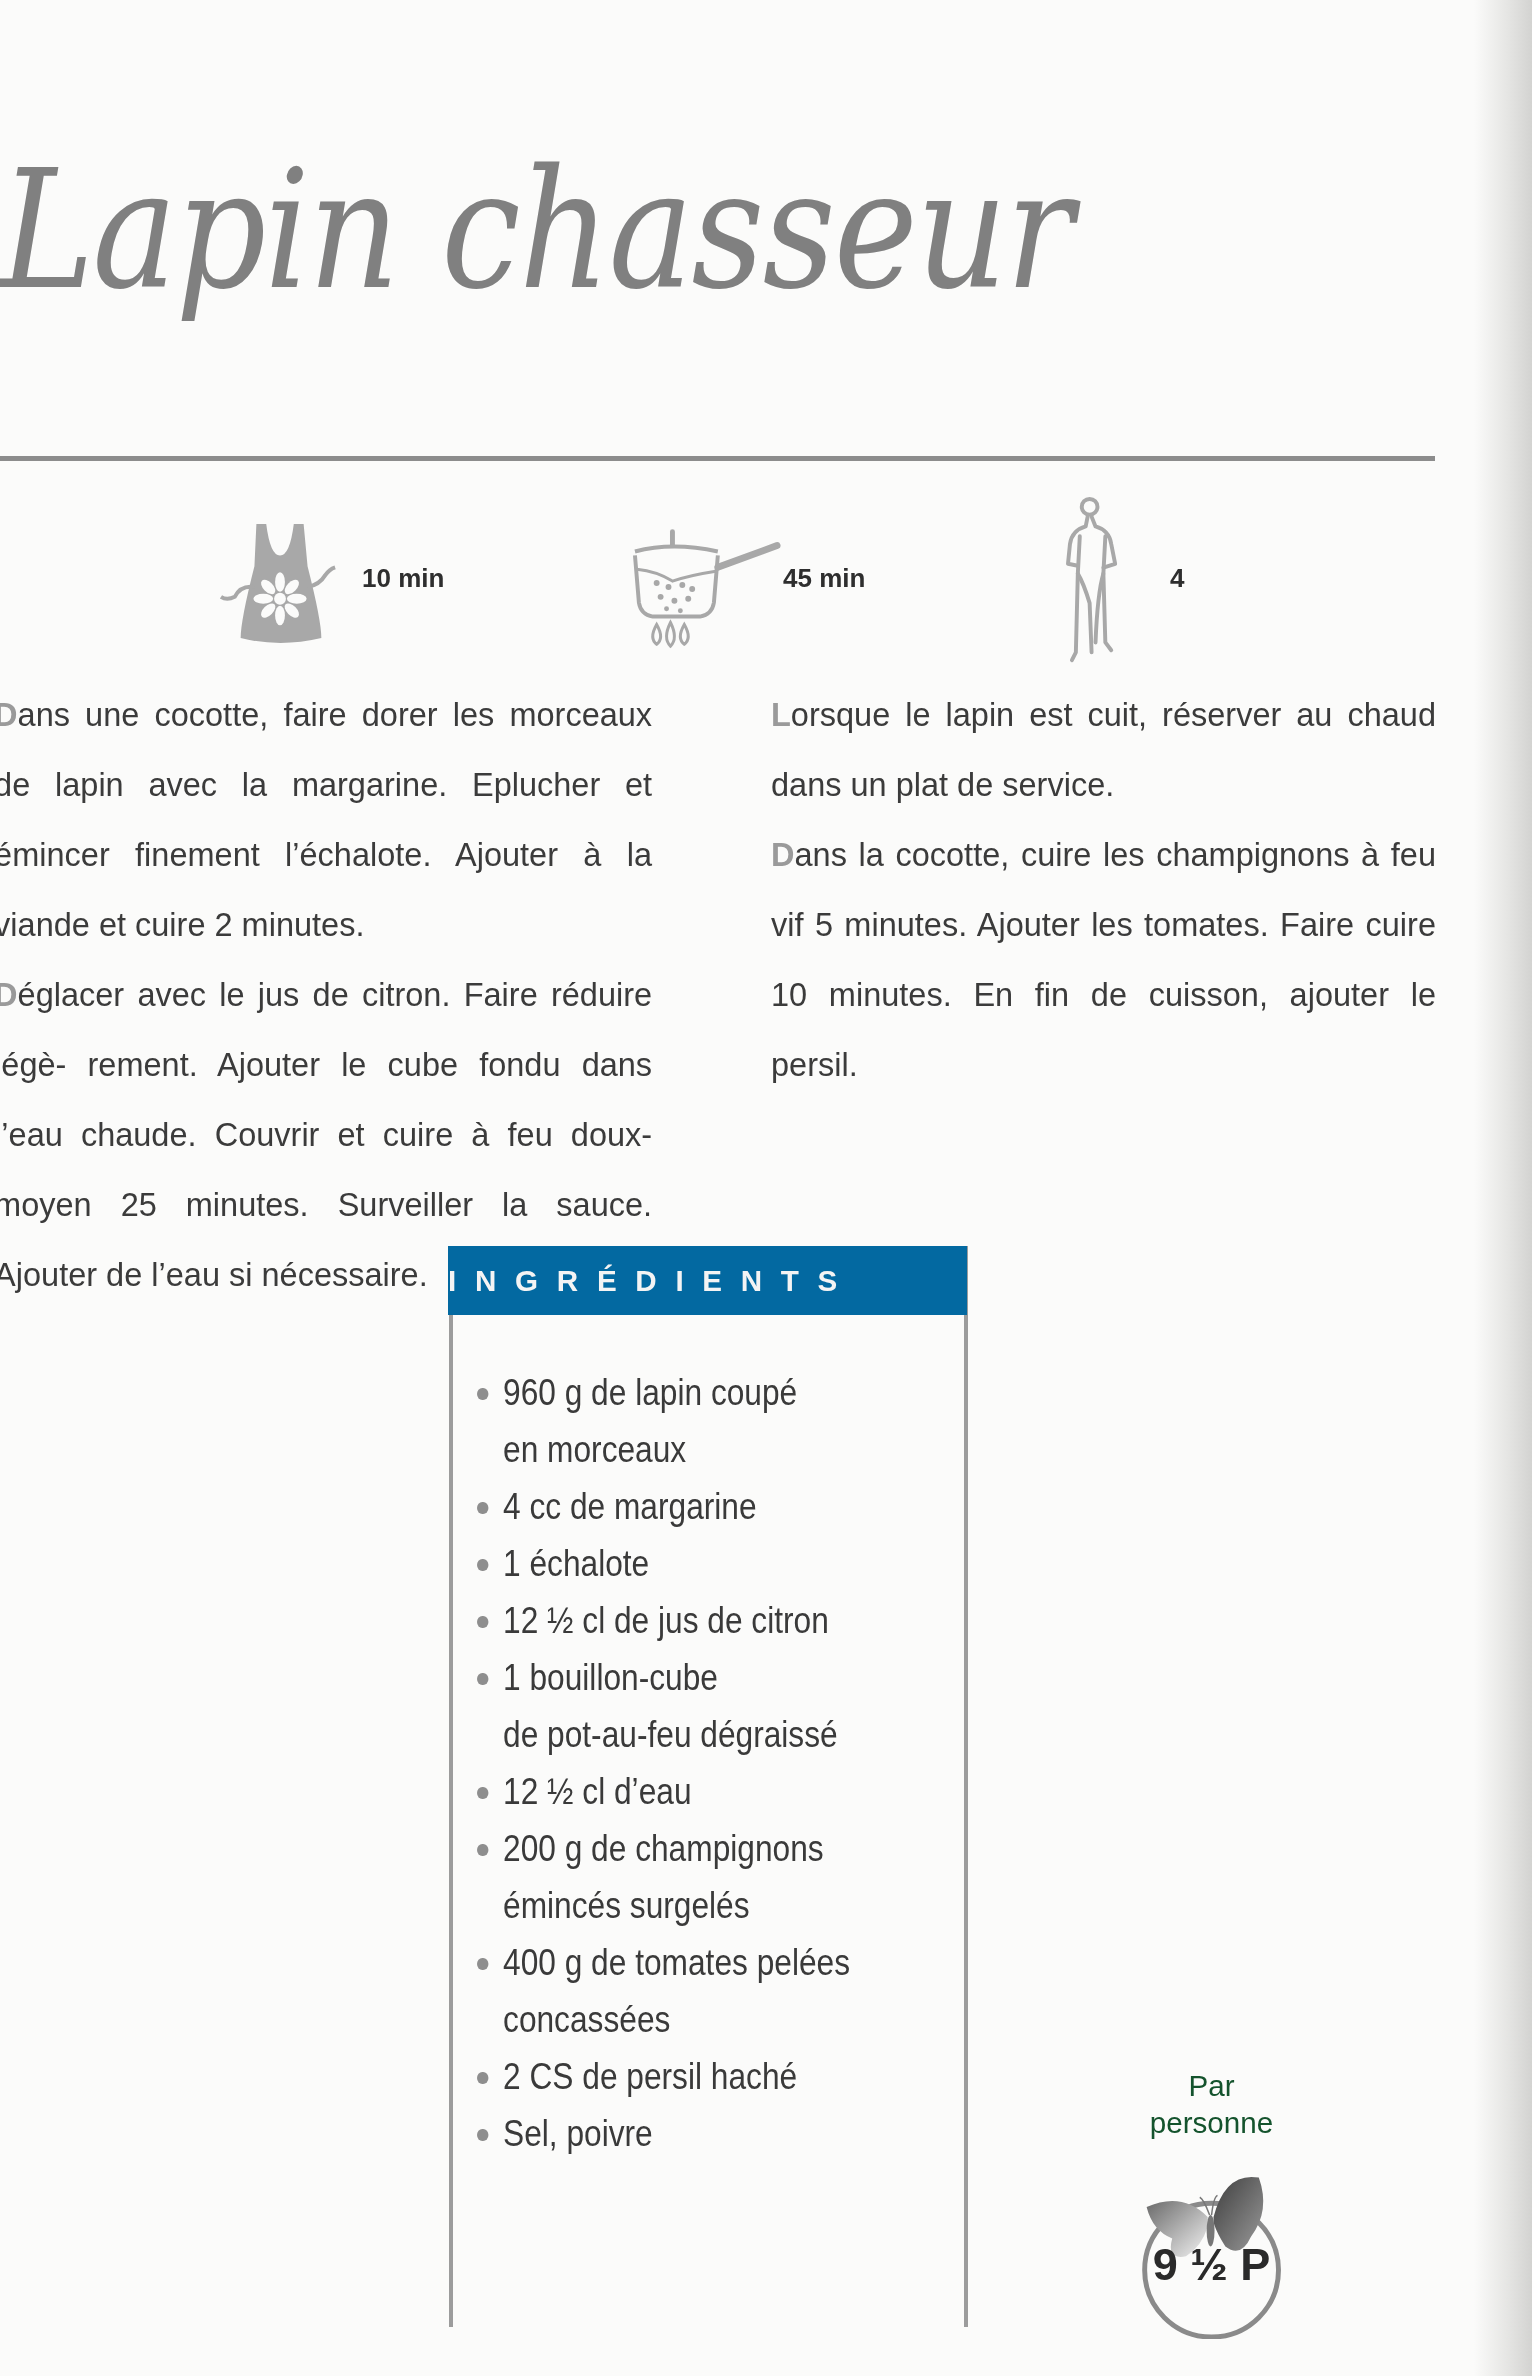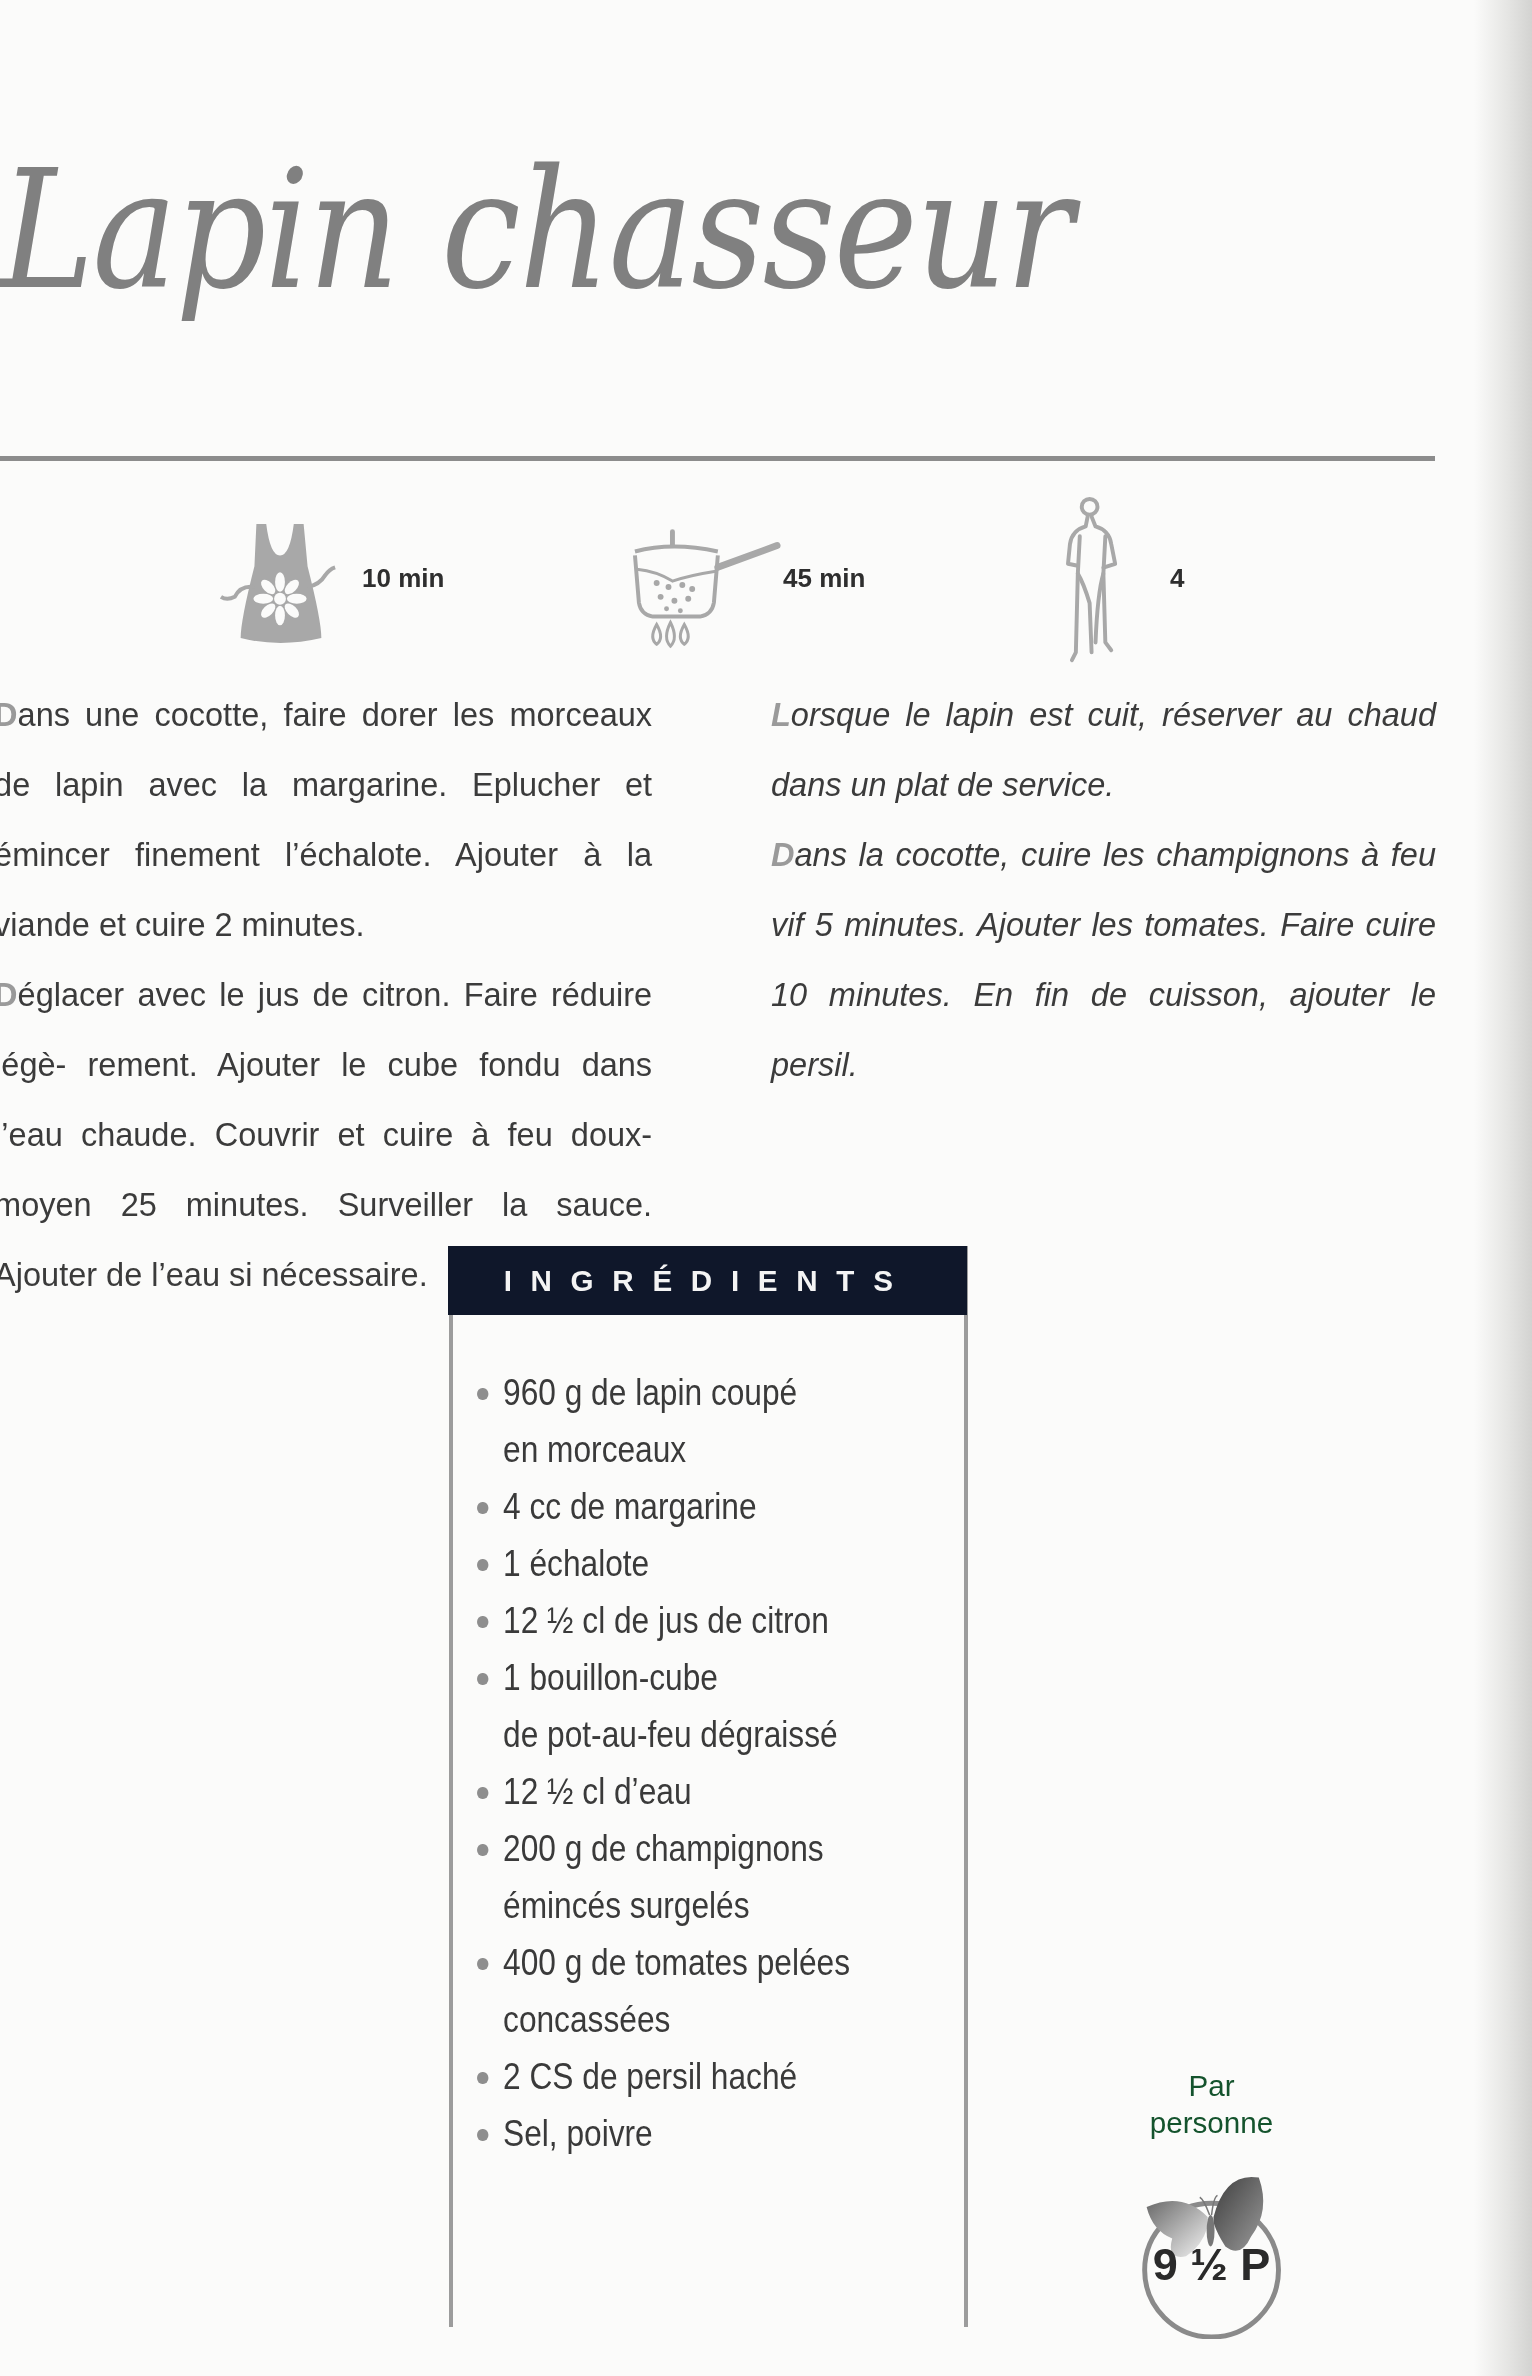--- a/index.html
+++ b/index.html
@@ -41,24 +41,24 @@
   .dropcap { color: #9a9a9a; font-weight: bold; }
   .col .line.last { text-align-last: left; }
 
   .ingredients-box {
     position: absolute; left: 449px; top: 1246px; width: 519px; height: 1081px;
     border-left: 4.9px solid #9c9c9c; border-right: 4.9px solid #9c9c9c;
     box-sizing: border-box;
   }
   .ingredients-header {
     position: absolute; left: -4.9px; top: 0; width: 519px; height: 69px;
-    background: #0f172a;
+    background: #0369a1;
     color: #f4f4f4; font-family: "Liberation Sans", sans-serif; font-weight: bold;
     font-size: 29.6px; letter-spacing: 18.7px; line-height: 69px;
-    text-align: center; padding-left: 0;
+    padding-left: 0;
   }
   .ingredients-list {
     position: absolute; left: 23.6px; top: 118px; margin: 0; padding: 0; list-style: none;
     font-family: "Liberation Sans Narrow", "Liberation Sans", sans-serif;
     font-size: 36px; line-height: 57px; color: #3a3a3a;
     transform: scaleX(0.88); transform-origin: left top;
   }
   .ingredients-list li { position: relative; padding-left: 29.6px; white-space: nowrap; }
   .ingredients-list .bullet {
     position: absolute; left: 0; top: 23.6px; width: 12.8px; height: 12.8px;
@@ -155,21 +155,21 @@
     <span class="line last">cuire 2 minutes.</span>
   </p>
   <p>
     <span class="line"><span class="dropcap">D</span><span>églacer avec le jus de citron. Faire réduire légè-</span></span>
     <span class="line">rement. Ajouter le cube fondu dans l’eau chaude.</span>
     <span class="line">Couvrir et cuire à feu doux-moyen 25 minutes.</span>
     <span class="line">Surveiller la sauce. Ajouter de l’eau si nécessaire.</span>
   </p>
 </div>
 
-<div class="col" style="left:771px;width:665px;font-style:italic;">
+<div class="col" style="left:771px;width:665px;">
   <p>
     <span class="line"><span class="dropcap">L</span><span>orsque le lapin est cuit, réserver au chaud</span></span>
     <span class="line last">dans un plat de service.</span>
   </p>
   <p>
     <span class="line"><span class="dropcap">D</span><span>ans la cocotte, cuire les champignons à feu</span></span>
     <span class="line">vif 5 minutes. Ajouter les tomates. Faire cuire</span>
     <span class="line">10 minutes. En fin de cuisson, ajouter le</span>
     <span class="line last">persil.</span>
   </p>

